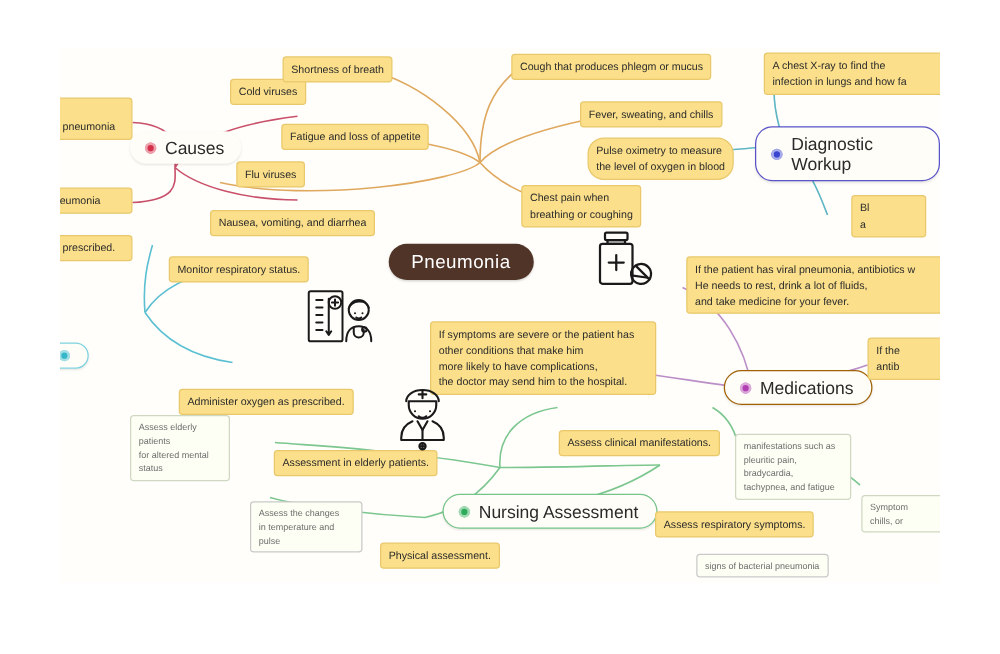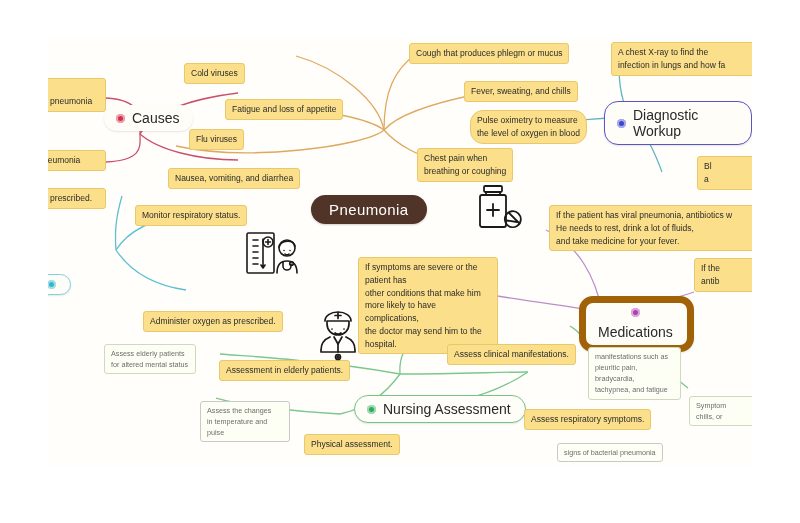--- a/index.html
+++ b/index.html
@@ -118,21 +118,21 @@
         <span class="dot" style="background:#d5304a;"></span>
         <span>Causes</span>
       </div>
 
 
       <div class="node branch" style="left:556px;top:63px;border:1px solid #5a54c9;">
         <span class="dot" style="background:#3b46d0;"></span>
         <span>Diagnostic Workup</span>
       </div>
 
-      <div class="node branch" style="left:531px;top:258px;border:7px solid #a16207;flex-direction:column;">
+      <div class="node branch" style="left:531px;top:258px;border:1px solid #a16207;">
         <span class="dot" style="background:#b13fb1;"></span>
         <span>Medications</span>
       </div>
 
       <div class="node branch" style="left:-14px;top:236px;border:1px solid #7fd3e0;">
         <span class="dot" style="background:#35b7c9;"></span>
       </div>
 
       <div class="node branch" style="left:306px;top:357px;border:1px solid #76c48a;">
         <span class="dot" style="background:#2eab5a;"></span>
@@ -141,68 +141,69 @@
 
       <div class="node leaf" style="left:-12px;top:40px;width:70px;">s
 n pneumonia</div>
 
       <div class="node leaf" style="left:136px;top:25px;">Cold viruses</div>
 
       <div class="node leaf" style="left:141px;top:91px;">Flu viruses</div>
 
       <div class="node leaf" style="left:-12px;top:112px;width:70px;">neumonia</div>
 
+      <div class="node leaf" style="left:178px;top:7px;">Shortness of breath</div>
 
       <div class="node leaf" style="left:361px;top:5px;">Cough that produces phlegm or mucus</div>
 
       <div class="node leaf" style="left:177px;top:61px;">Fatigue and loss of appetite</div>
 
       <div class="node leaf" style="left:416px;top:43px;">Fever, sweating, and chills</div>
 
       <div class="node leaf" style="left:120px;top:130px;">Nausea, vomiting, and diarrhea</div>
 
       <div class="node leaf" style="left:369px;top:110px;">Chest pain when
 breathing or coughing</div>
 
       <div class="node leaf" style="left:563px;top:4px;width:150px;">A chest X-ray to find the
 infection in lungs and how fa</div>
 
       <div class="node leaf" style="left:422px;top:72px;border-radius:13px;">Pulse oximetry to measure
 the level of oxygen in blood</div>
 
-      <div class="node leaf" style="left:649px;top:118px;width:60px;">Bl
+      <div class="node leaf" style="left:633px;top:118px;width:60px;">Bl
 a</div>
 
       <div class="node leaf" style="left:501px;top:167px;width:212px;">If the patient has viral pneumonia, antibiotics w
 He needs to rest, drink a lot of fluids,
 and take medicine for your fever.</div>
 
-      <div class="node leaf" style="left:310px;top:219px;width:140px;">If symptoms are severe or the patient has
+      <div class="node leaf" style="left:296px;top:219px;width:181px;">If symptoms are severe or the patient has
 other conditions that make him
 more likely to have complications,
 the doctor may send him to the hospital.</div>
 
-      <div class="node leaf" style="left:646px;top:220px;width:68px;">If the
+      <div class="node leaf" style="left:646px;top:232px;width:68px;">If the
 antib</div>
 
       <div class="node leaf" style="left:-12px;top:150px;width:70px;">a prescribed.</div>
 
       <div class="node leaf" style="left:87px;top:167px;">Monitor respiratory status.</div>
 
       <div class="node leaf" style="left:95px;top:273px;">Administer oxygen as prescribed.</div>
 
       <div class="node leaf" style="left:399px;top:306px;">Assess clinical manifestations.</div>
 
       <div class="node leaf" style="left:171px;top:322px;">Assessment in elderly patients.</div>
 
       <div class="node leaf" style="left:476px;top:371px;">Assess respiratory symptoms.</div>
 
       <div class="node leaf" style="left:256px;top:396px;">Physical assessment.</div>
 
-      <div class="node note" style="left:56px;top:294px;width:92px;margin-top:12px;">Assess elderly patients
+      <div class="node note" style="left:56px;top:294px;width:80px;">Assess elderly patients
 for altered mental status</div>
 
       <div class="node note gray" style="left:152px;top:363px;width:90px;">Assess the changes
 in temperature and pulse</div>
 
       <div class="node note" style="left:540px;top:309px;width:93px;">manifestations such as
 pleuritic pain, bradycardia,
 tachypnea, and fatigue</div>
 
       <div class="node note gray" style="left:509px;top:405px;">signs of bacterial pneumonia</div>

